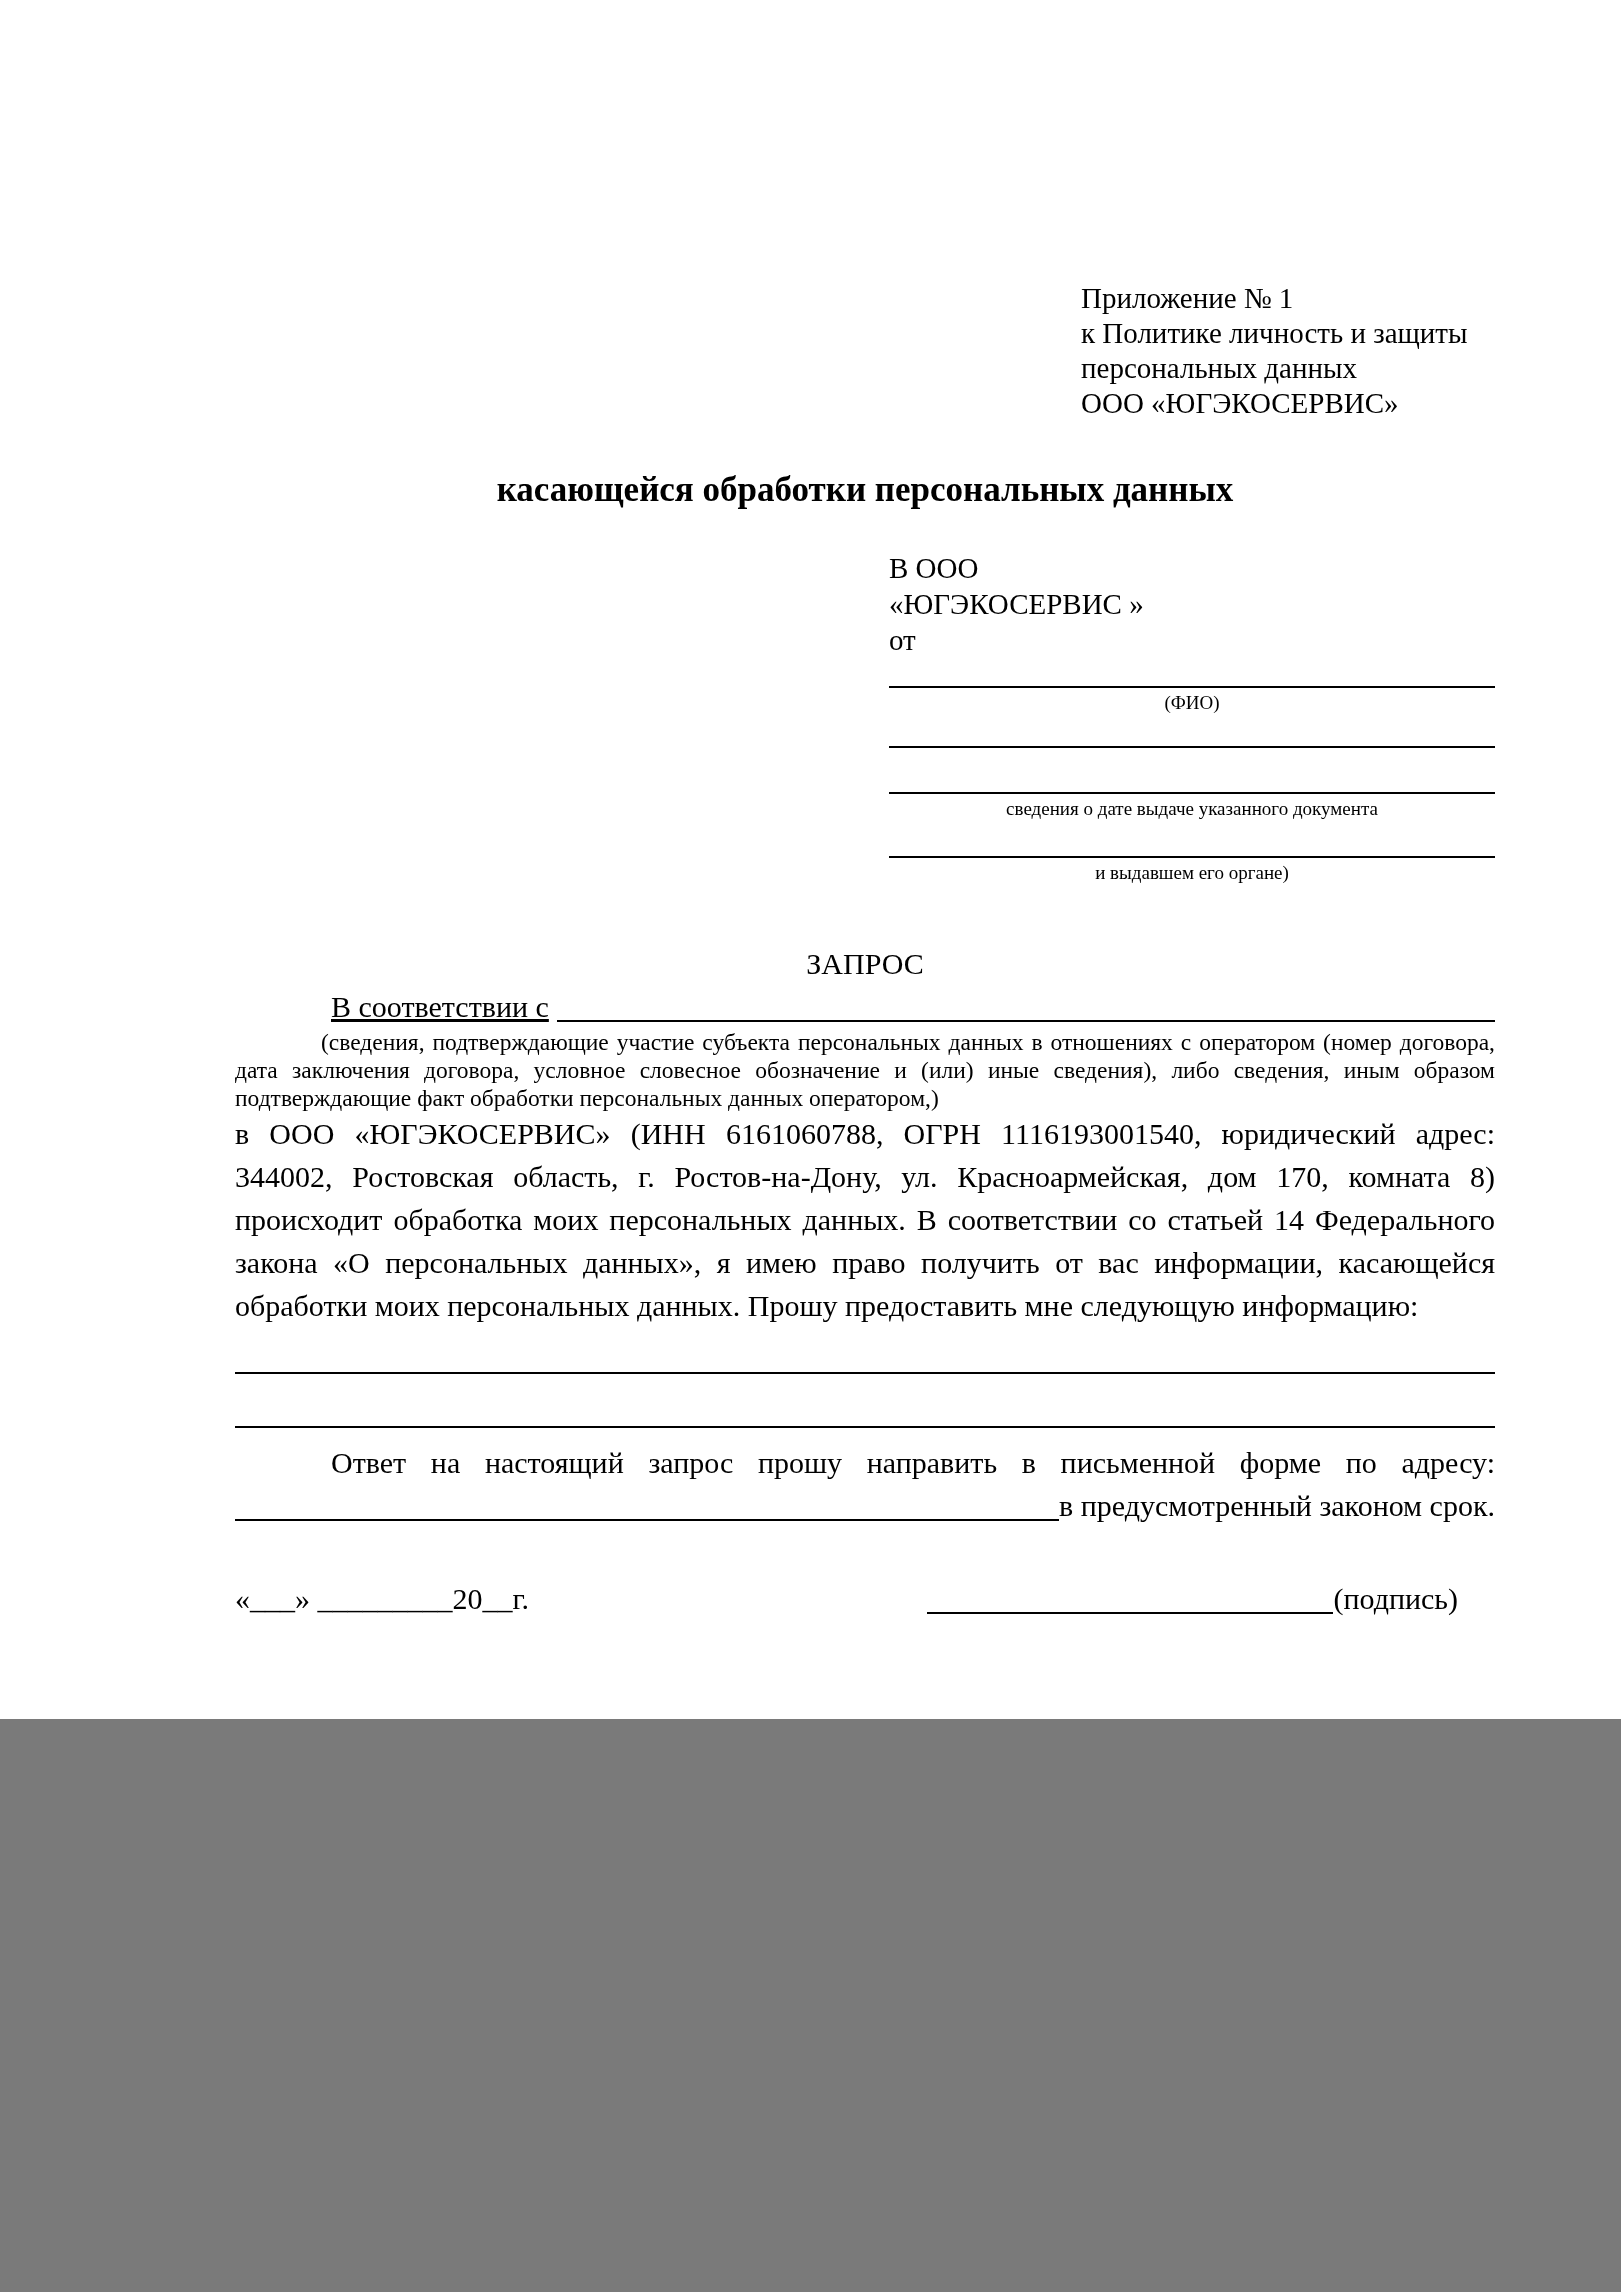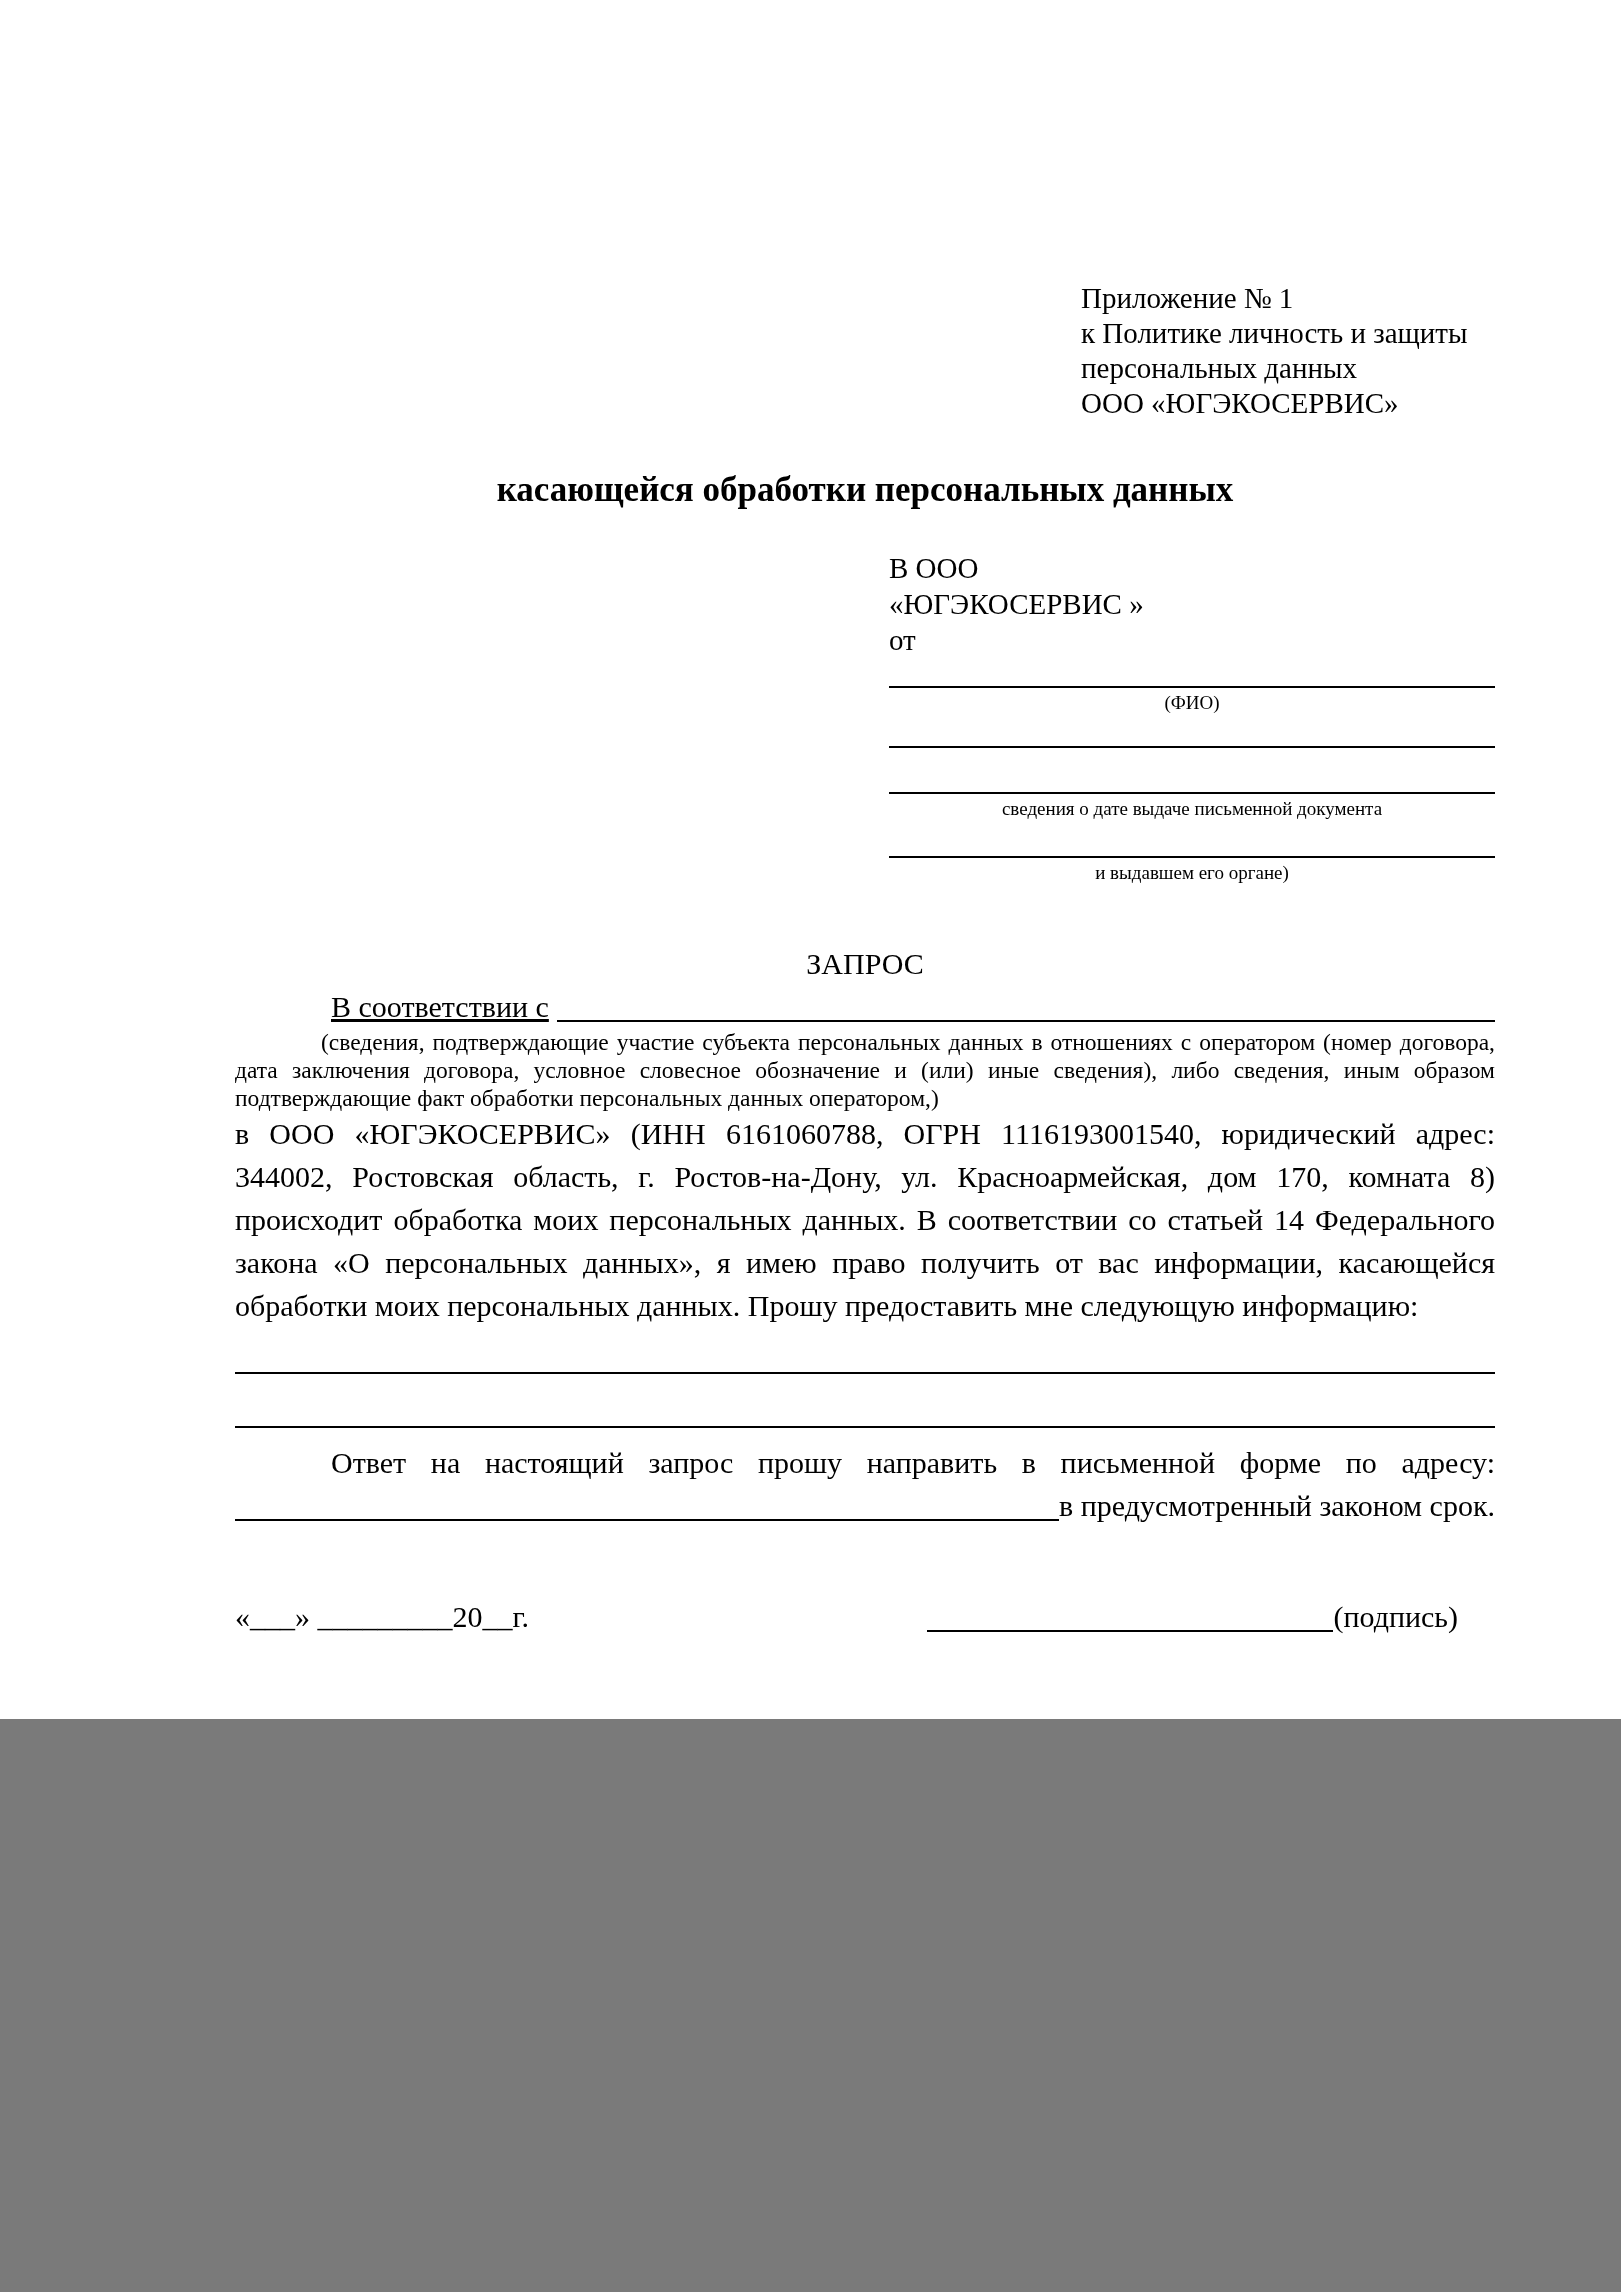--- a/index.html
+++ b/index.html
@@ -102,21 +102,21 @@
     align-items: baseline;
   }
   .answer-tail-row .fill-line {
     flex: 1;
     align-self: flex-end;
     border-bottom: 2.9px solid #000000;
     margin-bottom: 5.9px;
   }
   
   .date-sig-row {
-    margin-top: 68px;
+    margin-top: 50px;
     display: flex;
     align-items: center;
     justify-content: space-between;
   }
   .sig-group {
     display: flex;
     align-items: baseline;
     margin-right: 37px;
   }
   .sig-line {
@@ -143,21 +143,21 @@
   </div>
 
   <div class="addressee">
     <div>В ООО</div>
     <div>«ЮГЭКОСЕРВИС »</div>
     <div>от</div>
     <div class="uline ul-1"></div>
     <div class="caption">(ФИО)</div>
     <div class="uline ul-2"></div>
     <div class="uline ul-3"></div>
-    <div class="caption">сведения о дате выдаче письменной документа</div>
+    <div class="caption">сведения о дате выдаче указанного документа</div>
     <div class="uline ul-4"></div>
     <div class="caption">и выдавшем его органе)</div>
   </div>
 
   <div class="request-heading">ЗАПРОС</div>
 
   <div class="intro-row">
     <span>В соответствии с</span>
     <span class="fill-line"></span>
   </div>

